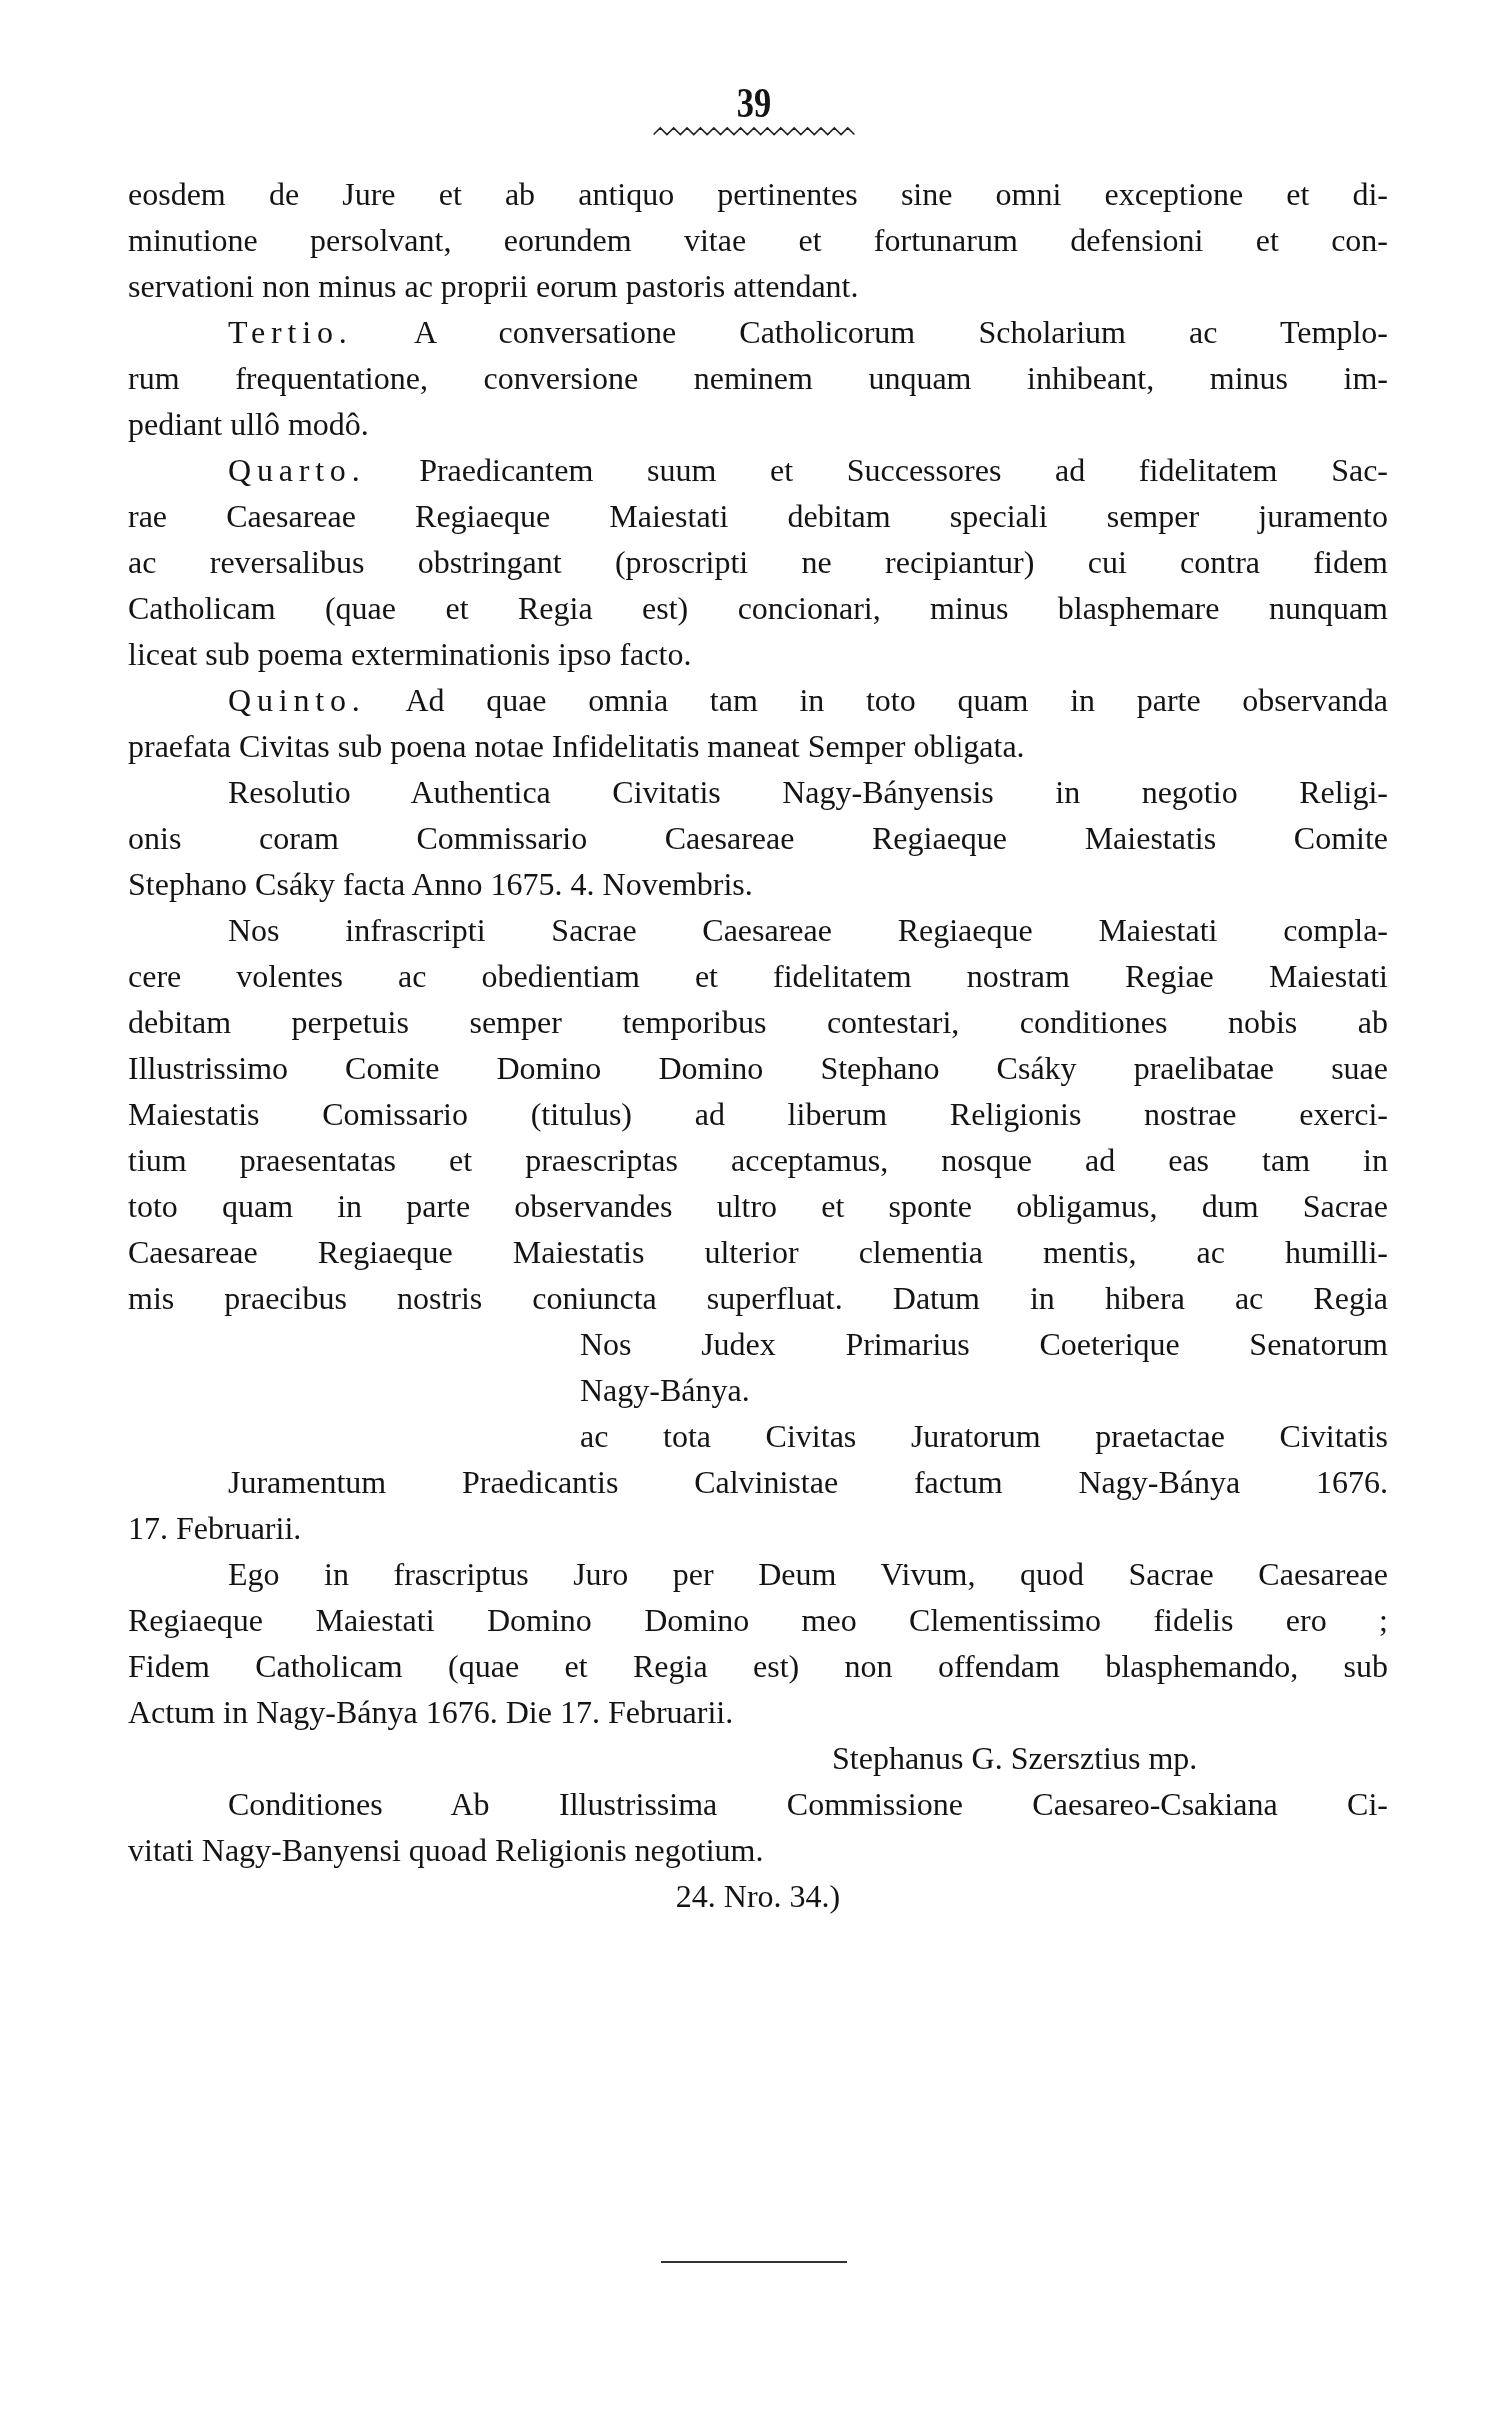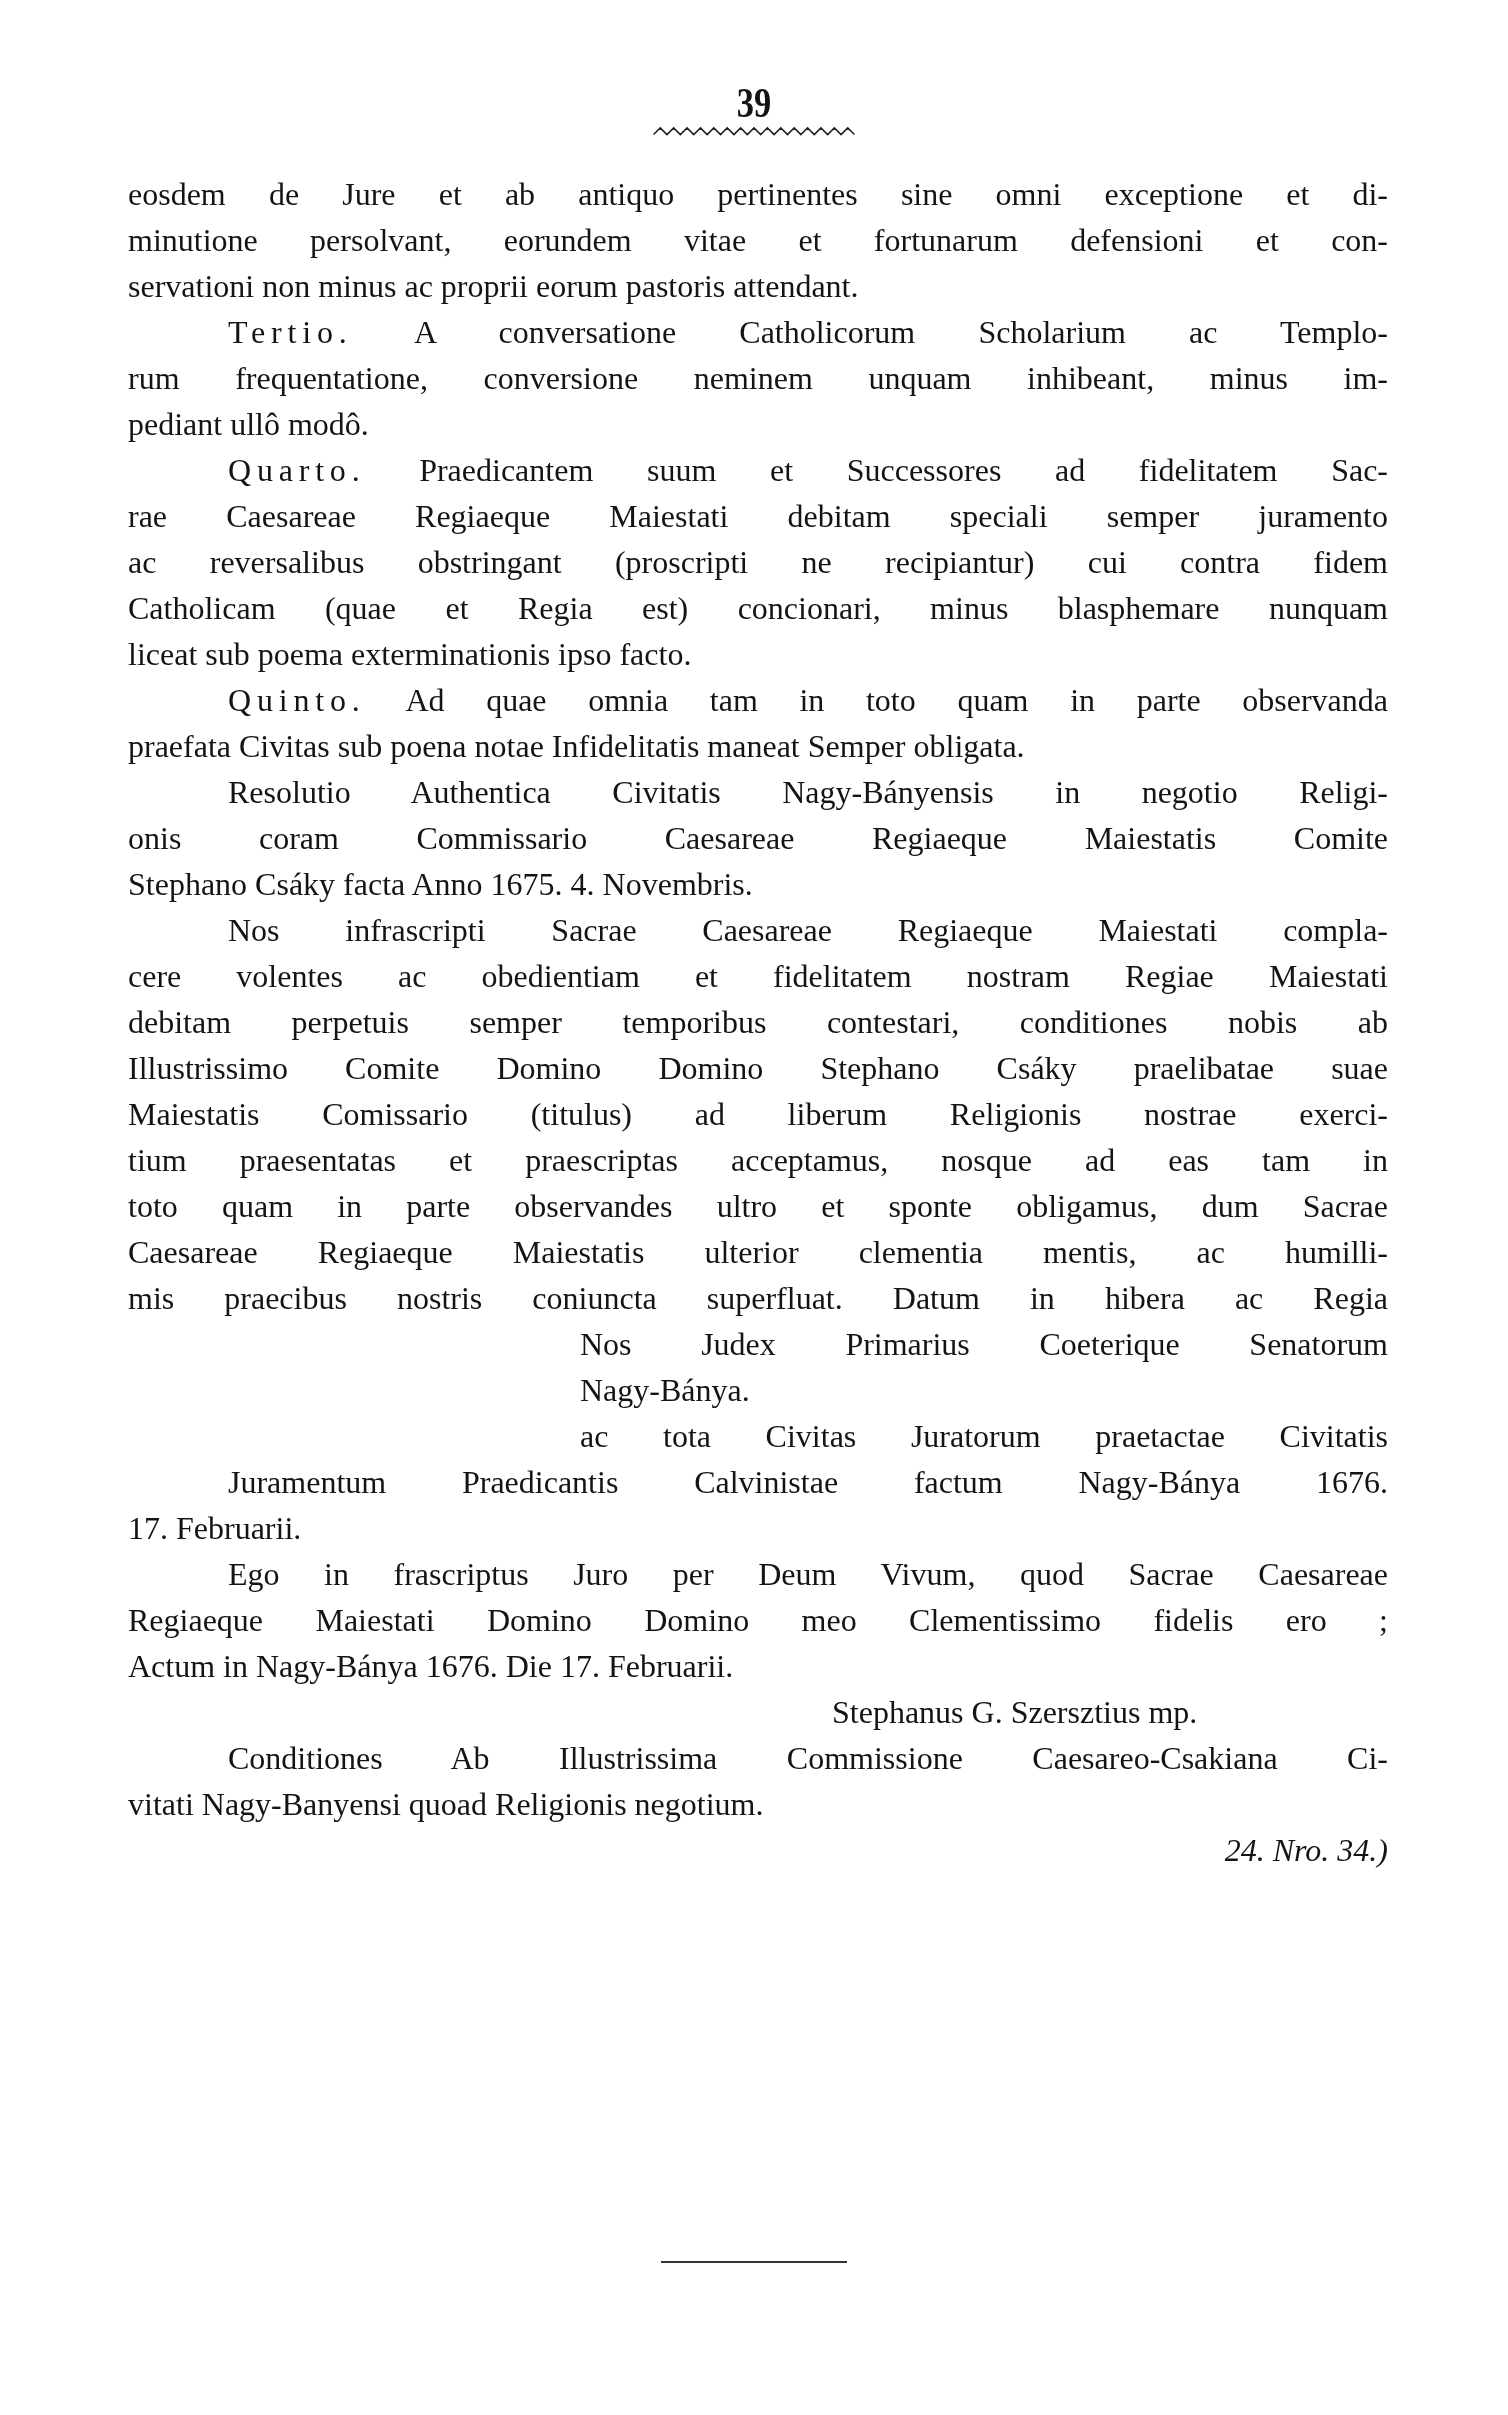--- a/index.html
+++ b/index.html
@@ -10,21 +10,21 @@
   .squiggle{position:absolute;top:125px;left:653px;width:202px;height:13.4px;}
   .body{position:absolute;top:171px;left:128px;width:1260px;
        font-size:32px;line-height:46px;text-align:justify;}
   .line{display:block;white-space:nowrap;text-align:justify;text-align-last:justify;height:46px;}
   .line.last{text-align-last:left;}
   .ind{padding-left:100px;}
   .sig{padding-left:452px;}
   .sig2{padding-left:704px;}
   .spaced{letter-spacing:5.8px;}
   .rule{position:absolute;top:2261px;left:661px;width:186px;height:1.9px;background:#333;}
-  .row2{display:flex;justify-content:flex-end;font-style:italic;}
+  .row2{display:flex;justify-content:center;}
 </style>
 </head>
 <body>
 
 <div class="page-num">39</div>
 <svg class="squiggle" viewBox="0 0 210 14">
   <polyline fill="none" stroke="#222" stroke-width="1.6" points="0,10 7,3 14,10 21,3 28,10 35,3 42,10 49,3 56,10 63,3 70,10 77,3 84,10 91,3 98,10 105,3 112,10 119,3 126,10 133,3 140,10 147,3 154,10 161,3 168,10 175,3 182,10 189,3 196,10 203,3 210,10"></polyline>
 </svg>
 
 <div class="body">
@@ -62,20 +62,21 @@
 
   <span class="line sig">Nos Judex  Primarius  Coeterique  Senatorum</span>
   <span class="line sig last">Nagy-Bánya.</span>
   <span class="line sig">ac tota Civitas Juratorum praetactae Civitatis</span>
 
   <span class="line ind">Juramentum Praedicantis Calvinistae  factum  Nagy-Bánya  1676.</span>
   <span class="line last">17. Februarii.</span>
 
   <span class="line ind">Ego in frascriptus  Juro per Deum Vivum, quod  Sacrae Caesareae</span>
   <span class="line">Regiaeque Maiestati Domino Domino  meo  Clementissimo  fidelis  ero ;</span>
+  <span class="line">Fidem Catholicam (quae et Regia est) non offendam blasphemando, sub</span>
   <span class="line last">Actum in Nagy-Bánya 1676. Die 17. Februarii.</span>
 
   <span class="line last sig2">Stephanus G. Szersztius mp.</span>
 
   <span class="line ind">Conditiones Ab Illustrissima Commissione Caesareo-Csakiana  Ci-</span>
   <span class="line last">vitati Nagy-Banyensi quoad Religionis negotium.</span>
 
   <span class="line last row2">
     <span>24. Nro. 34.)</span>
   </span>

